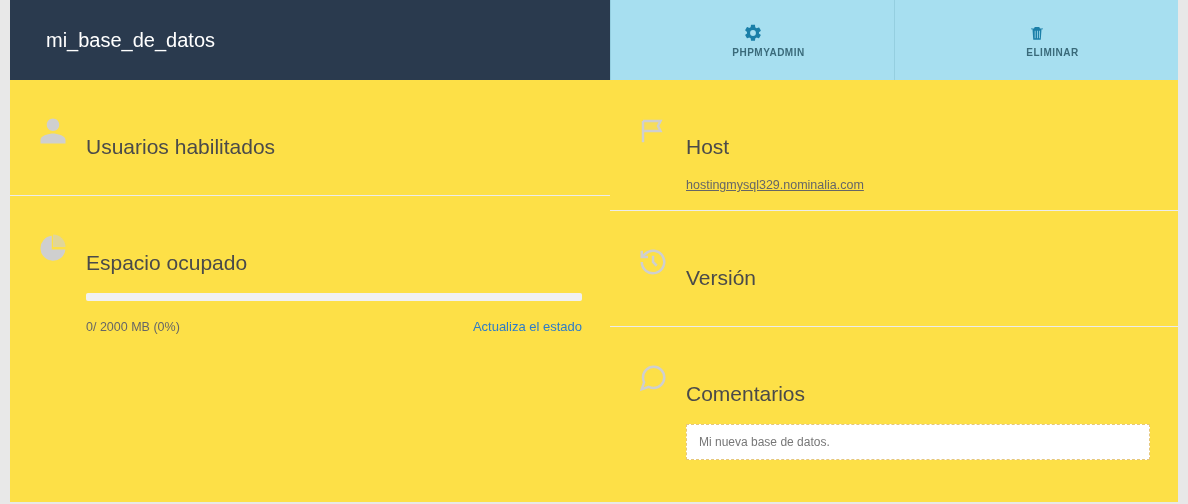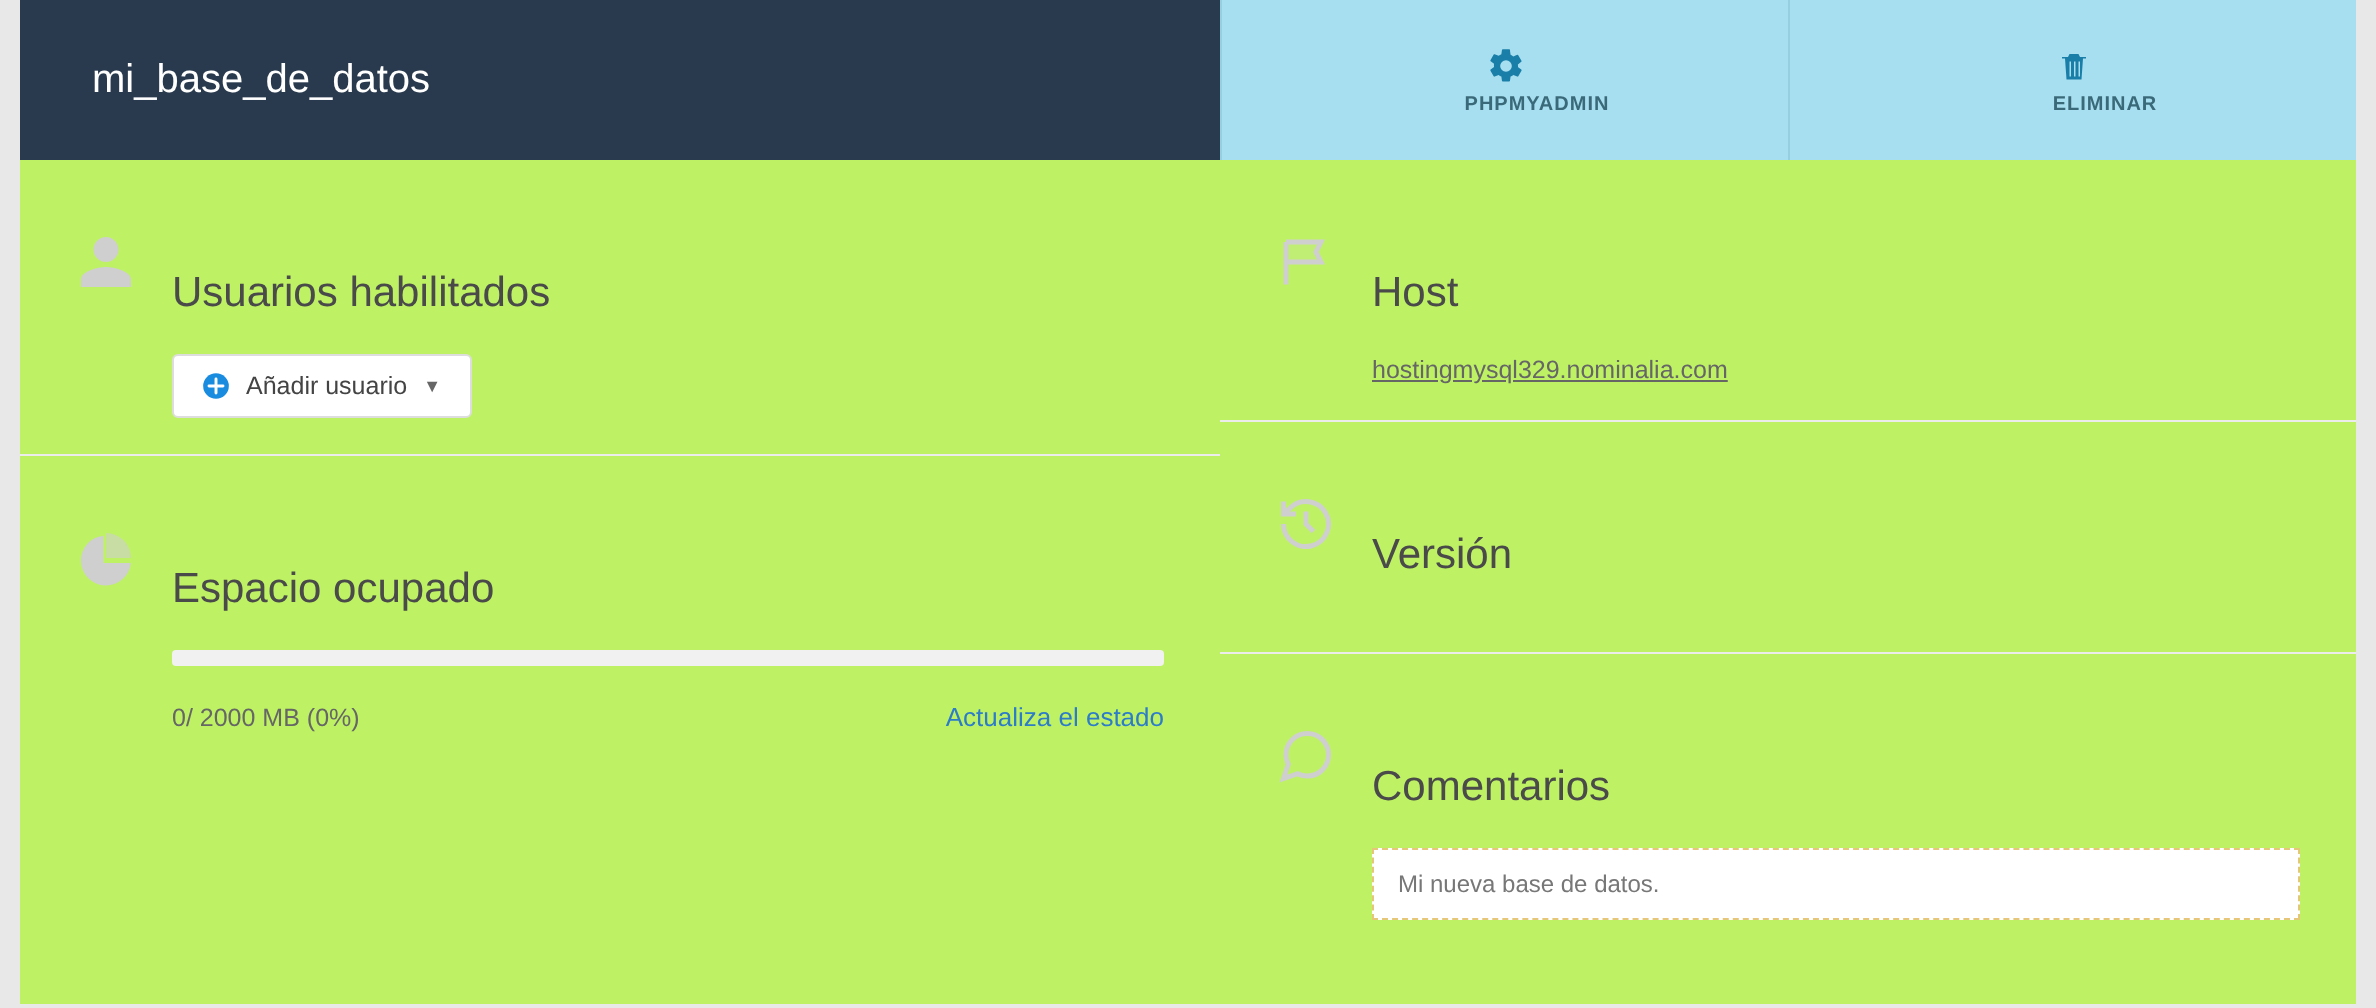--- a/index.html
+++ b/index.html
@@ -3,21 +3,21 @@
 <meta charset="utf-8">
 <style>
   * { box-sizing: border-box; margin: 0; padding: 0; }
   body {
     background: #e8e8e8;
     font-family: -apple-system, BlinkMacSystemFont, "Segoe UI", Arial, sans-serif;
     padding: 0 10px 10px 10px;
   }
   .panel {
     width: 1168px;
-    background: #bef264;
+    background: #fde047;
     margin: 0 auto;
   }
   .header-row {
     display: flex;
     height: 80px;
   }
   .title-cell {
     flex: 0 0 600px;
     background: #2a3a4e;
     color: #fff;
@@ -156,32 +156,20 @@
 
       <div class="section">
         <div class="section-header">
           <span class="section-icon">
             <svg width="30" height="30" viewBox="0 0 24 24" fill="currentColor">
                 <path d="M12 12c2.76 0 5-2.24 5-5s-2.24-5-5-5-5 2.24-5 5 2.24 5 5 5zm0 2c-3.33 0-10 1.67-10 5v3h20v-3c0-3.33-6.67-5-10-5z"></path>
               </svg>
           </span>
           <span class="section-title">Usuarios habilitados</span>
         </div>
-        <div class="section-content">
-          <button class="btn-add">
-            <span class="plus-icon">
-              <svg width="14" height="14" viewBox="0 0 24 24" fill="currentColor">
-                  <circle cx="12" cy="12" r="11"></circle>
-                  <path d="M12 6v12M6 12h12" stroke="#fff" stroke-width="2.5" stroke-linecap="round"></path>
-                </svg>
-            </span>
-            <span>Añadir usuario</span>
-            <span class="caret-icon">▼</span>
-          </button>
-        </div>
       </div>
 
       <div class="section">
         <div class="section-header">
           <span class="section-icon">
             <svg width="30" height="30" viewBox="0 0 24 24" fill="currentColor">
                 <path d="M12 2v10h10A10 10 0 0 0 12 2z" opacity="0.6"></path>
                 <path d="M11 3.06A10 10 0 1 0 21.94 14H11V3.06z"></path>
               </svg>
           </span>

